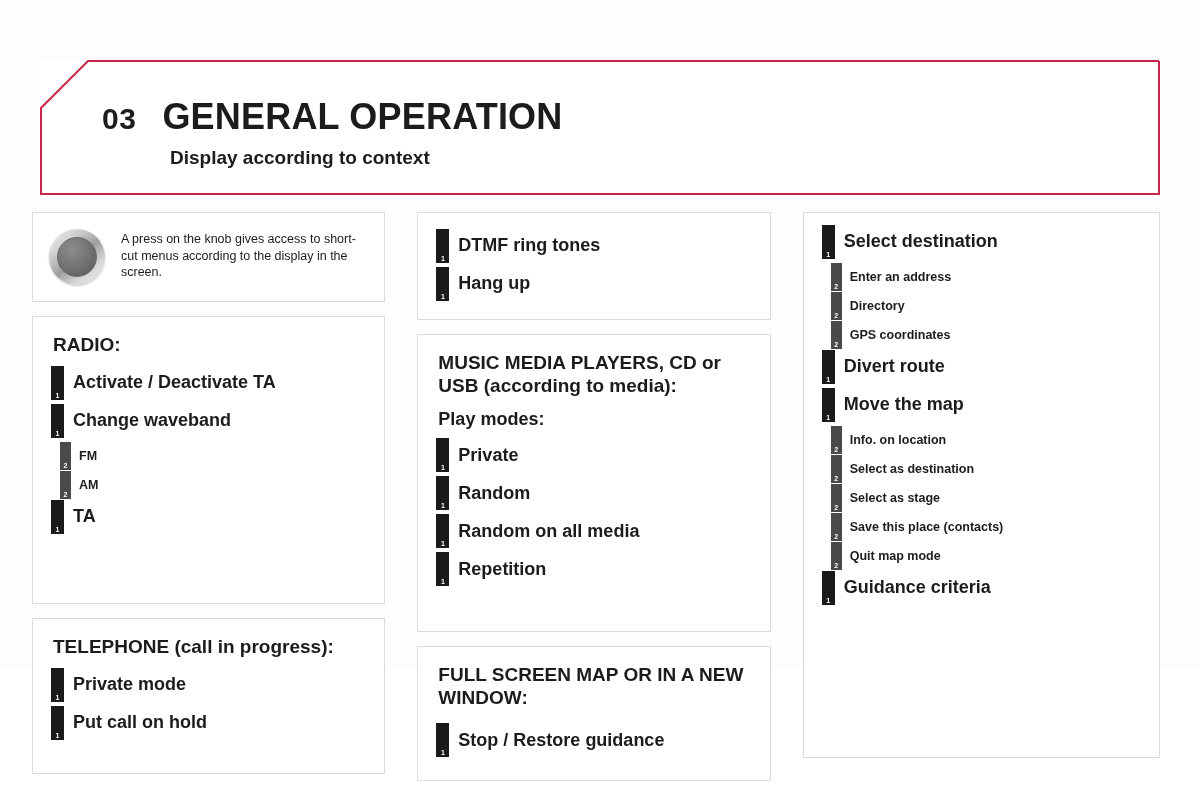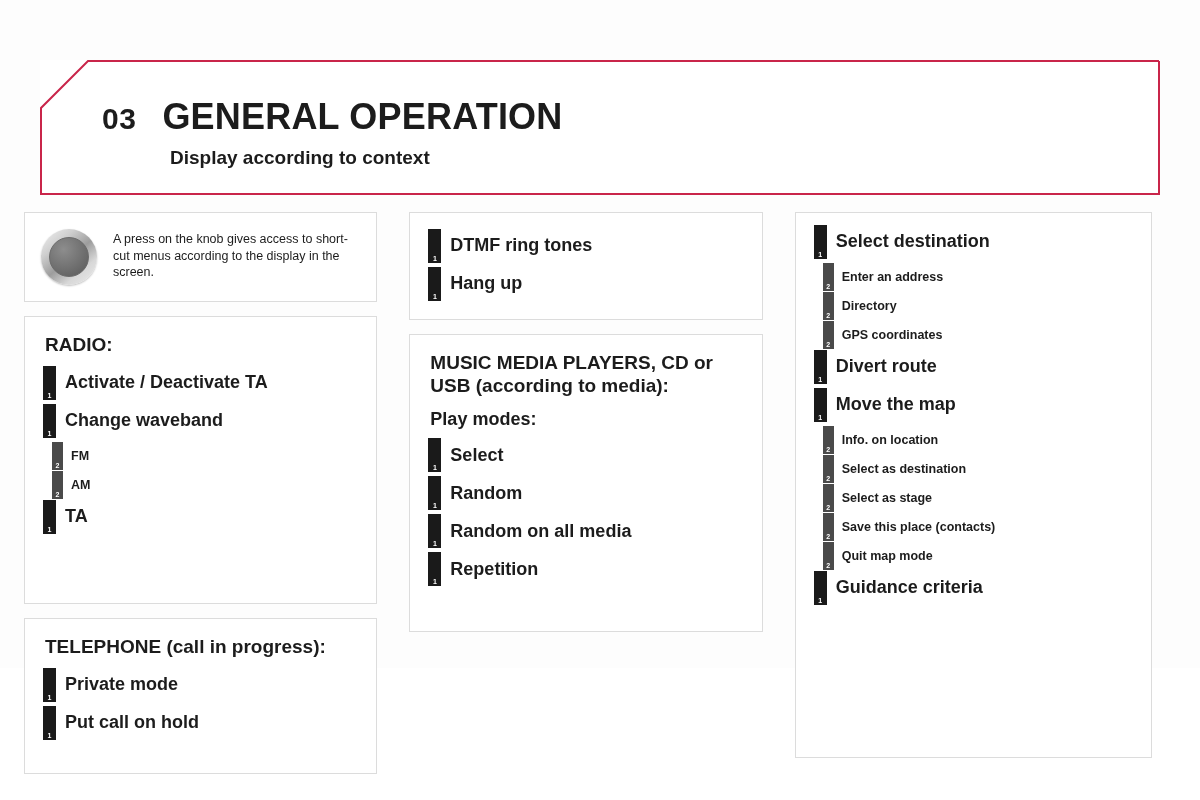--- a/index.html
+++ b/index.html
@@ -65,21 +65,21 @@
     margin-top: 9px;
     margin-left: 68px;
     font-size: 19px;
     font-weight: bold;
     color: #1c1c1c;
   }
 
   
   .columns {
     position: absolute;
-    left: 24px;
+    left: 32px;
     top: 212px;
     width: 1128px;
     display: flex;
     gap: 32px;
   }
   .col {
     display: flex;
     flex-direction: column;
     gap: 14px;
   }
@@ -299,21 +299,21 @@
         </div>
       </div>
 
       <div class="panel" style="min-height:298px;">
         <div class="sec-title">MUSIC MEDIA PLAYERS, CD or USB (according to media):</div>
         <div class="sub-title">Play modes:</div>
         <div class="entry lvl1">
           <span class="badge">
             <span>1</span>
           </span>
-          <span class="label">Select</span>
+          <span class="label">Private</span>
         </div>
         <div class="entry lvl1">
           <span class="badge">
             <span>1</span>
           </span>
           <span class="label">Random</span>
         </div>
         <div class="entry lvl1">
           <span class="badge">
             <span>1</span>
@@ -321,20 +321,30 @@
           <span class="label">Random on all media</span>
         </div>
         <div class="entry lvl1">
           <span class="badge">
             <span>1</span>
           </span>
           <span class="label">Repetition</span>
         </div>
       </div>
 
+      <div class="panel" style="min-height:135px;">
+        <div class="sec-title">FULL SCREEN MAP OR IN A NEW WINDOW:</div>
+        <div class="spacer-sm"></div>
+        <div class="entry lvl1">
+          <span class="badge">
+            <span>1</span>
+          </span>
+          <span class="label">Stop / Restore guidance</span>
+        </div>
+      </div>
 
     </div>
 
     <div class="col col-right">
 
       <div class="panel" style="min-height:546px; padding-top:12px;">
 
         <div class="entry lvl1">
           <span class="badge">
             <span>1</span>

